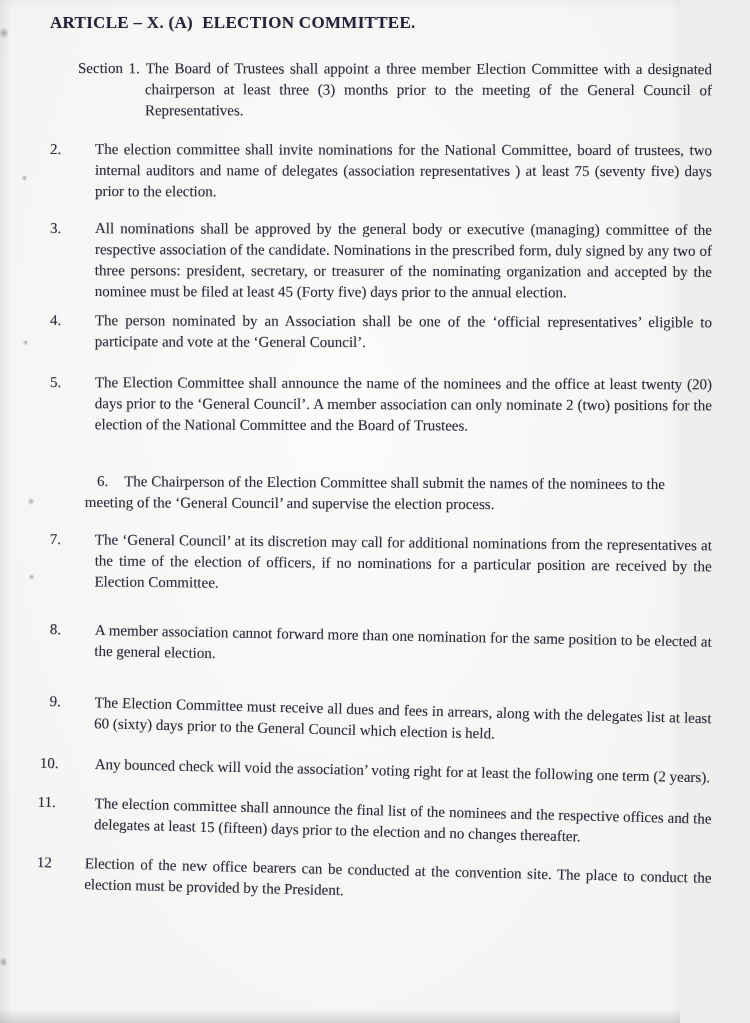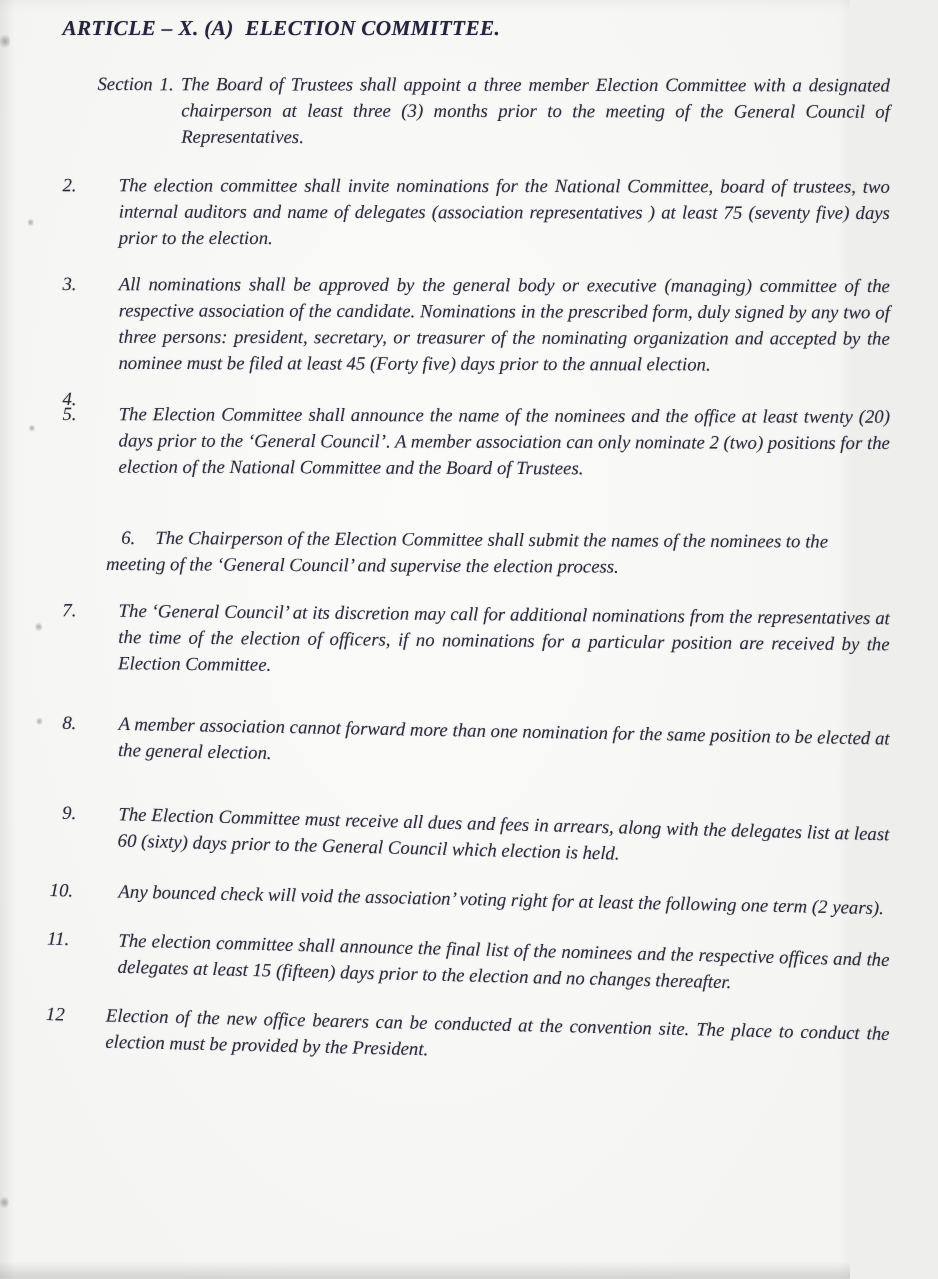--- a/index.html
+++ b/index.html
@@ -11,21 +11,20 @@
   .page {
     position: relative; width: 680px; height: 1023px; box-sizing: border-box;
     padding: 12px 0 0 50px;
     color: #2d2d3c;
     background:
       linear-gradient(90deg, rgba(170,170,168,0.22) 0, rgba(255,255,255,0) 12px),
       linear-gradient(270deg, rgba(190,190,188,0.12) 0, rgba(255,255,255,0) 10px),
       linear-gradient(180deg, rgba(200,200,198,0.18) 0, rgba(255,255,255,0) 10px),
       radial-gradient(ellipse at 50% 40%, #fbfbfa 0%, #f4f4f2 85%);
     text-shadow: 0 0 1px rgba(45,45,70,0.35);
-    font-style: italic;
   }
   .page::after {
     content: ""; position: absolute; left: 0; right: 0; bottom: 0; height: 14px;
     background: linear-gradient(180deg, rgba(130,130,128,0) 0%, rgba(130,130,128,0.30) 100%);
     pointer-events: none;
   }
   .title {
     margin: 0; font-size: 17px; font-weight: bold; letter-spacing: 0.3px;
     color: #24243a; line-height: 22px; white-space: pre;
   }
@@ -83,21 +82,21 @@
 <div class="page">
   <h1 class="title">ARTICLE – X. (A)  ELECTION COMMITTEE.</h1>
 
   <p class="section"><span class="sec-label">Section 1.</span><span>The Board of Trustees shall appoint a three member Election Committee with a designated chairperson at least three (3) months prior to the meeting of the General Council of Representatives.</span></p>
 
   <ol class="items">
   <li class="item"><span class="num">2.</span><span class="txt">The election committee shall invite nominations for the National Committee, board of trustees, two internal auditors and name of delegates (association representatives ) at least 75 (seventy five) days prior to the election.</span></li>
 
   <li class="item"><span class="num">3.</span><span class="txt">All nominations shall be approved by the general body or executive (managing) committee of the respective association of the candidate. Nominations in the prescribed form, duly signed by any two of three persons: president, secretary, or treasurer of the nominating organization and accepted by the nominee must be filed at least 45 (Forty five) days prior to the annual election.</span></li>
 
-  <li class="item"><span class="num">4.</span></li>
+  <li class="item"><span class="num">4.</span><span class="txt">The person nominated by an Association shall be one of the ‘official representatives’ eligible to participate and vote at the ‘General Council’.</span></li>
 
   <li class="item"><span class="num">5.</span><span class="txt">The Election Committee shall announce the name of the nominees and the office at least twenty (20) days prior to the ‘General Council’. A member association can only nominate 2 (two) positions for the election of the National Committee and the Board of Trustees.</span></li>
 
   <li class="item"><span class="num">6.</span><span class="txt">The Chairperson of the Election Committee shall submit the names of the nominees to the meeting of the ‘General Council’ and supervise the election process.</span></li>
 
   <li class="item"><span class="num">7.</span><span class="txt">The ‘General Council’ at its discretion may call for additional nominations from the representatives at the time of the election of officers, if no nominations for a particular position are received by the Election Committee.</span></li>
 
   <li class="item"><span class="num">8.</span><span class="txt">A member association cannot forward more than one nomination for the same position to be elected at the general election.</span></li>
 
   <li class="item"><span class="num">9.</span><span class="txt">The Election Committee must receive all dues and fees in arrears, along with the delegates list at least 60 (sixty) days prior to the General Council which election is held.</span></li>

